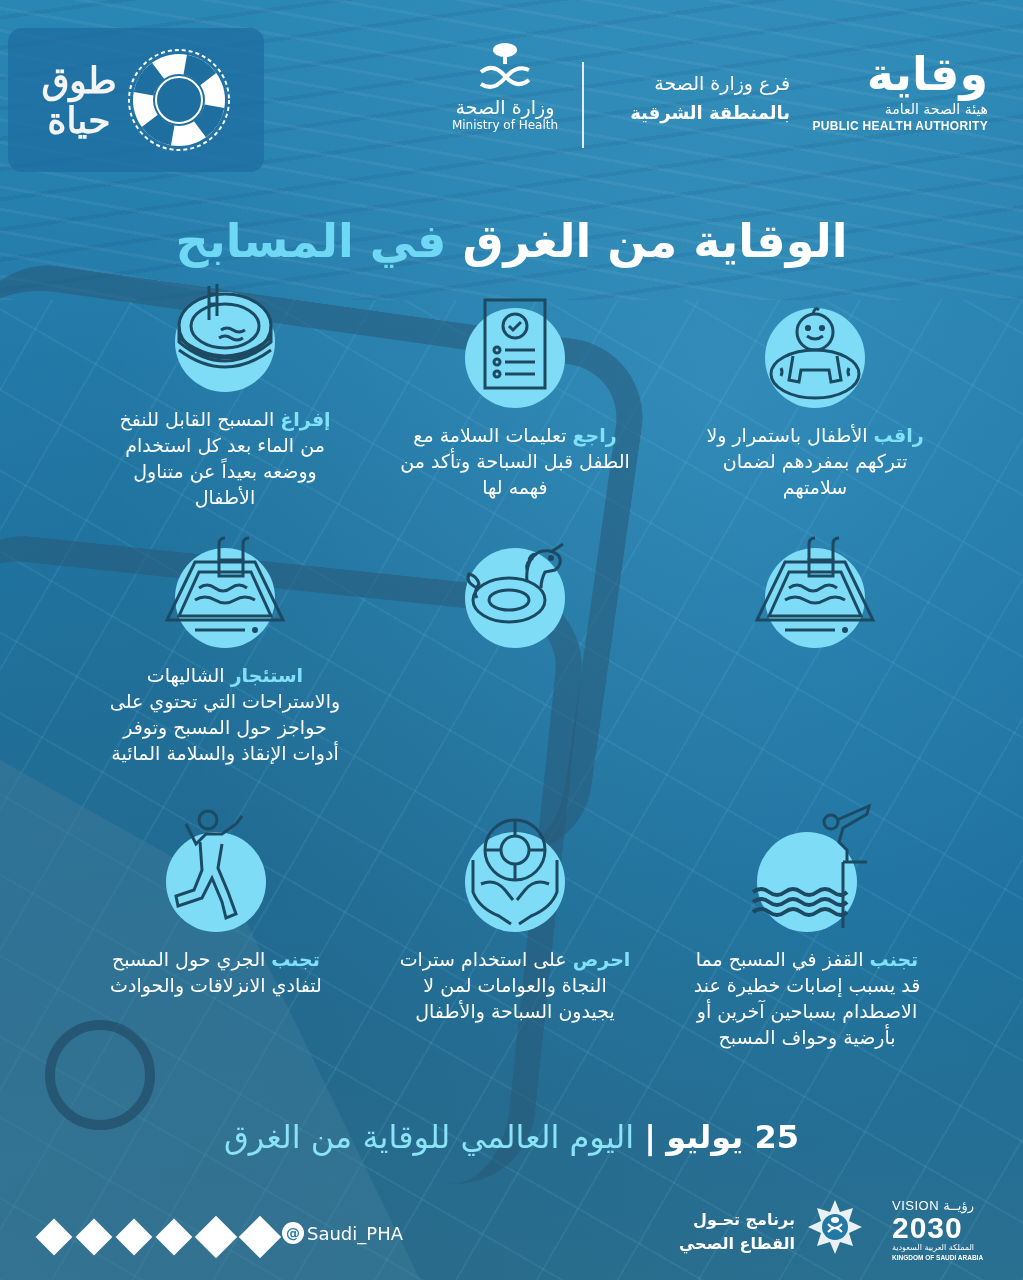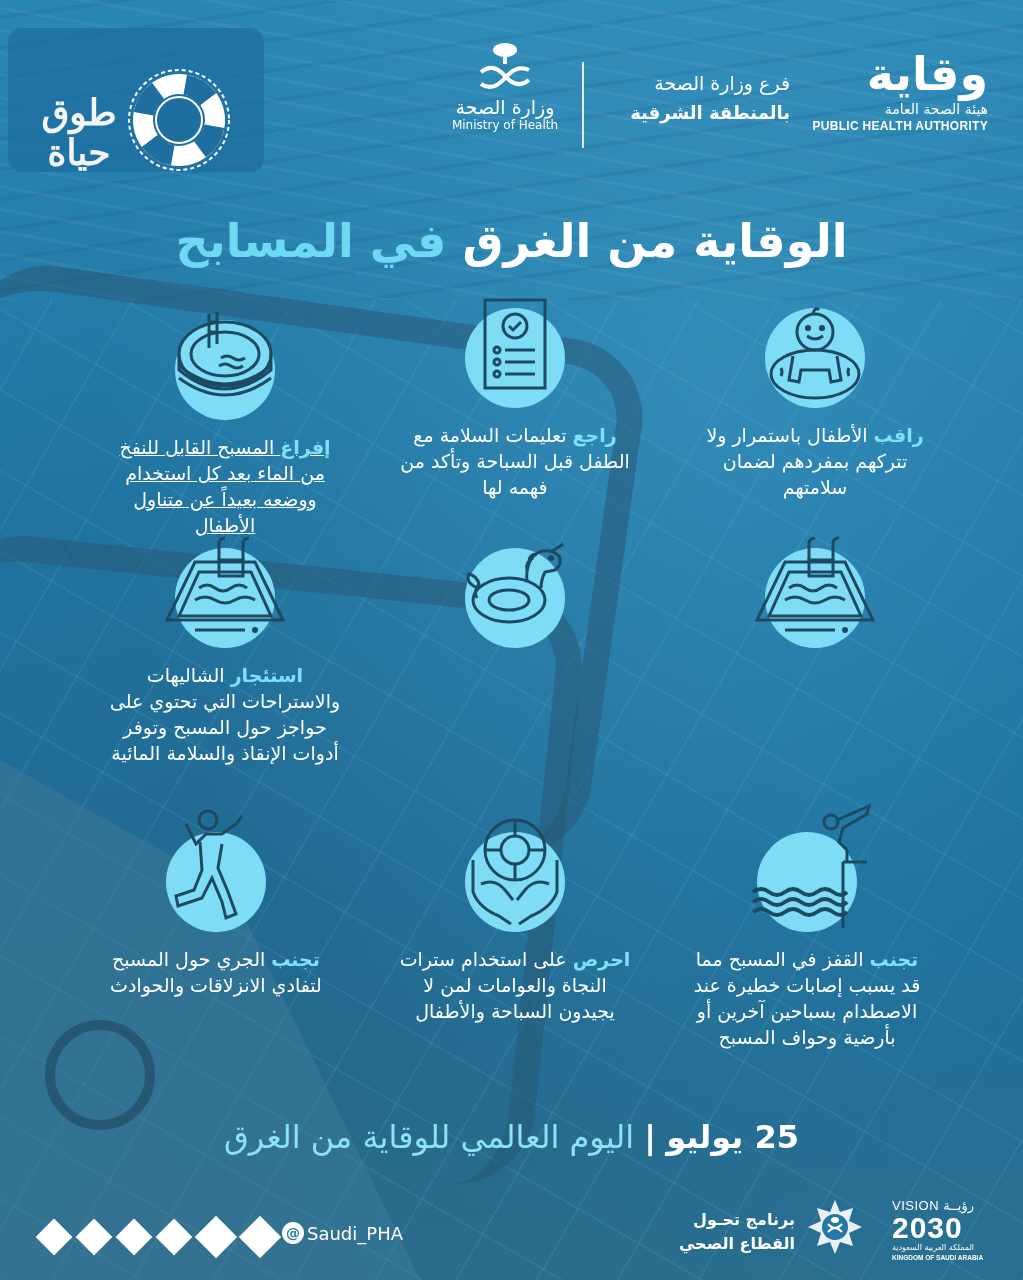--- a/index.html
+++ b/index.html
@@ -41,21 +41,21 @@
   }
   .flange {
     position: absolute; left: 45px; top: 1020px; width: 110px; height: 110px; border-radius: 50%;
     border: 10px solid rgba(30,70,95,0.6);
   }
 
   
   .brand-box {
     position: absolute; left: 8px; top: 28px; width: 256px; height: 144px;
     background: rgba(30,110,160,0.75); border-radius: 14px;
-    display: flex; align-items: flex-end; justify-content: center; gap: 10px;
+    display: flex; align-items: center; justify-content: center; gap: 10px;
   }
   .brand-word {
     font-family: "DejaVu Serif", serif; font-size: 36px; line-height: 40px; font-weight: bold;
     text-align: center; color: #f4f4f4; letter-spacing: 1px;
   }
   .lifebuoy { width: 104px; height: 104px; }
 
   .moh {
     position: absolute; left: 440px; top: 40px; width: 130px; text-align: center;
   }
@@ -207,21 +207,21 @@
         <line x1="50" y1="54" x2="80" y2="54"></line>
       <circle cx="42" cy="66" r="3"></circle>
         <line x1="50" y1="66" x2="80" y2="66"></line>
       <circle cx="42" cy="78" r="3"></circle>
         <line x1="50" y1="78" x2="80" y2="78"></line>
     </svg>
   </div>
   <div class="desc"><span class="kw">راجع</span><span> تعليمات السلامة مع الطفل قبل السباحة وتأكد من فهمه لها</span></div>
 </div>
 
-<div class="card" style="left:90px; top:320px;text-decoration:underline;">
+<div class="card" style="left:90px; top:292px;">
   <div class="icon-circle">
     <svg viewBox="0 0 120 124" fill="none" stroke="#1d4a63" stroke-width="3">
       <ellipse cx="60" cy="46" rx="46" ry="32"></ellipse>
       <ellipse cx="60" cy="46" rx="34" ry="22"></ellipse>
       <path d="M14 46 L14 62 Q60 100 106 62 L106 46"></path>
       <path d="M14 58 Q60 94 106 58"></path>
       <path d="M14 70 Q60 104 106 70"></path>
       <path d="M44 6 L44 40 M52 4 L52 36 M44 14 L52 14 M44 24 L52 24"></path>
       <path d="M56 50 Q62 46 68 50 Q74 54 80 50"></path>
       <path d="M54 58 Q60 54 66 58 Q72 62 78 58"></path>

